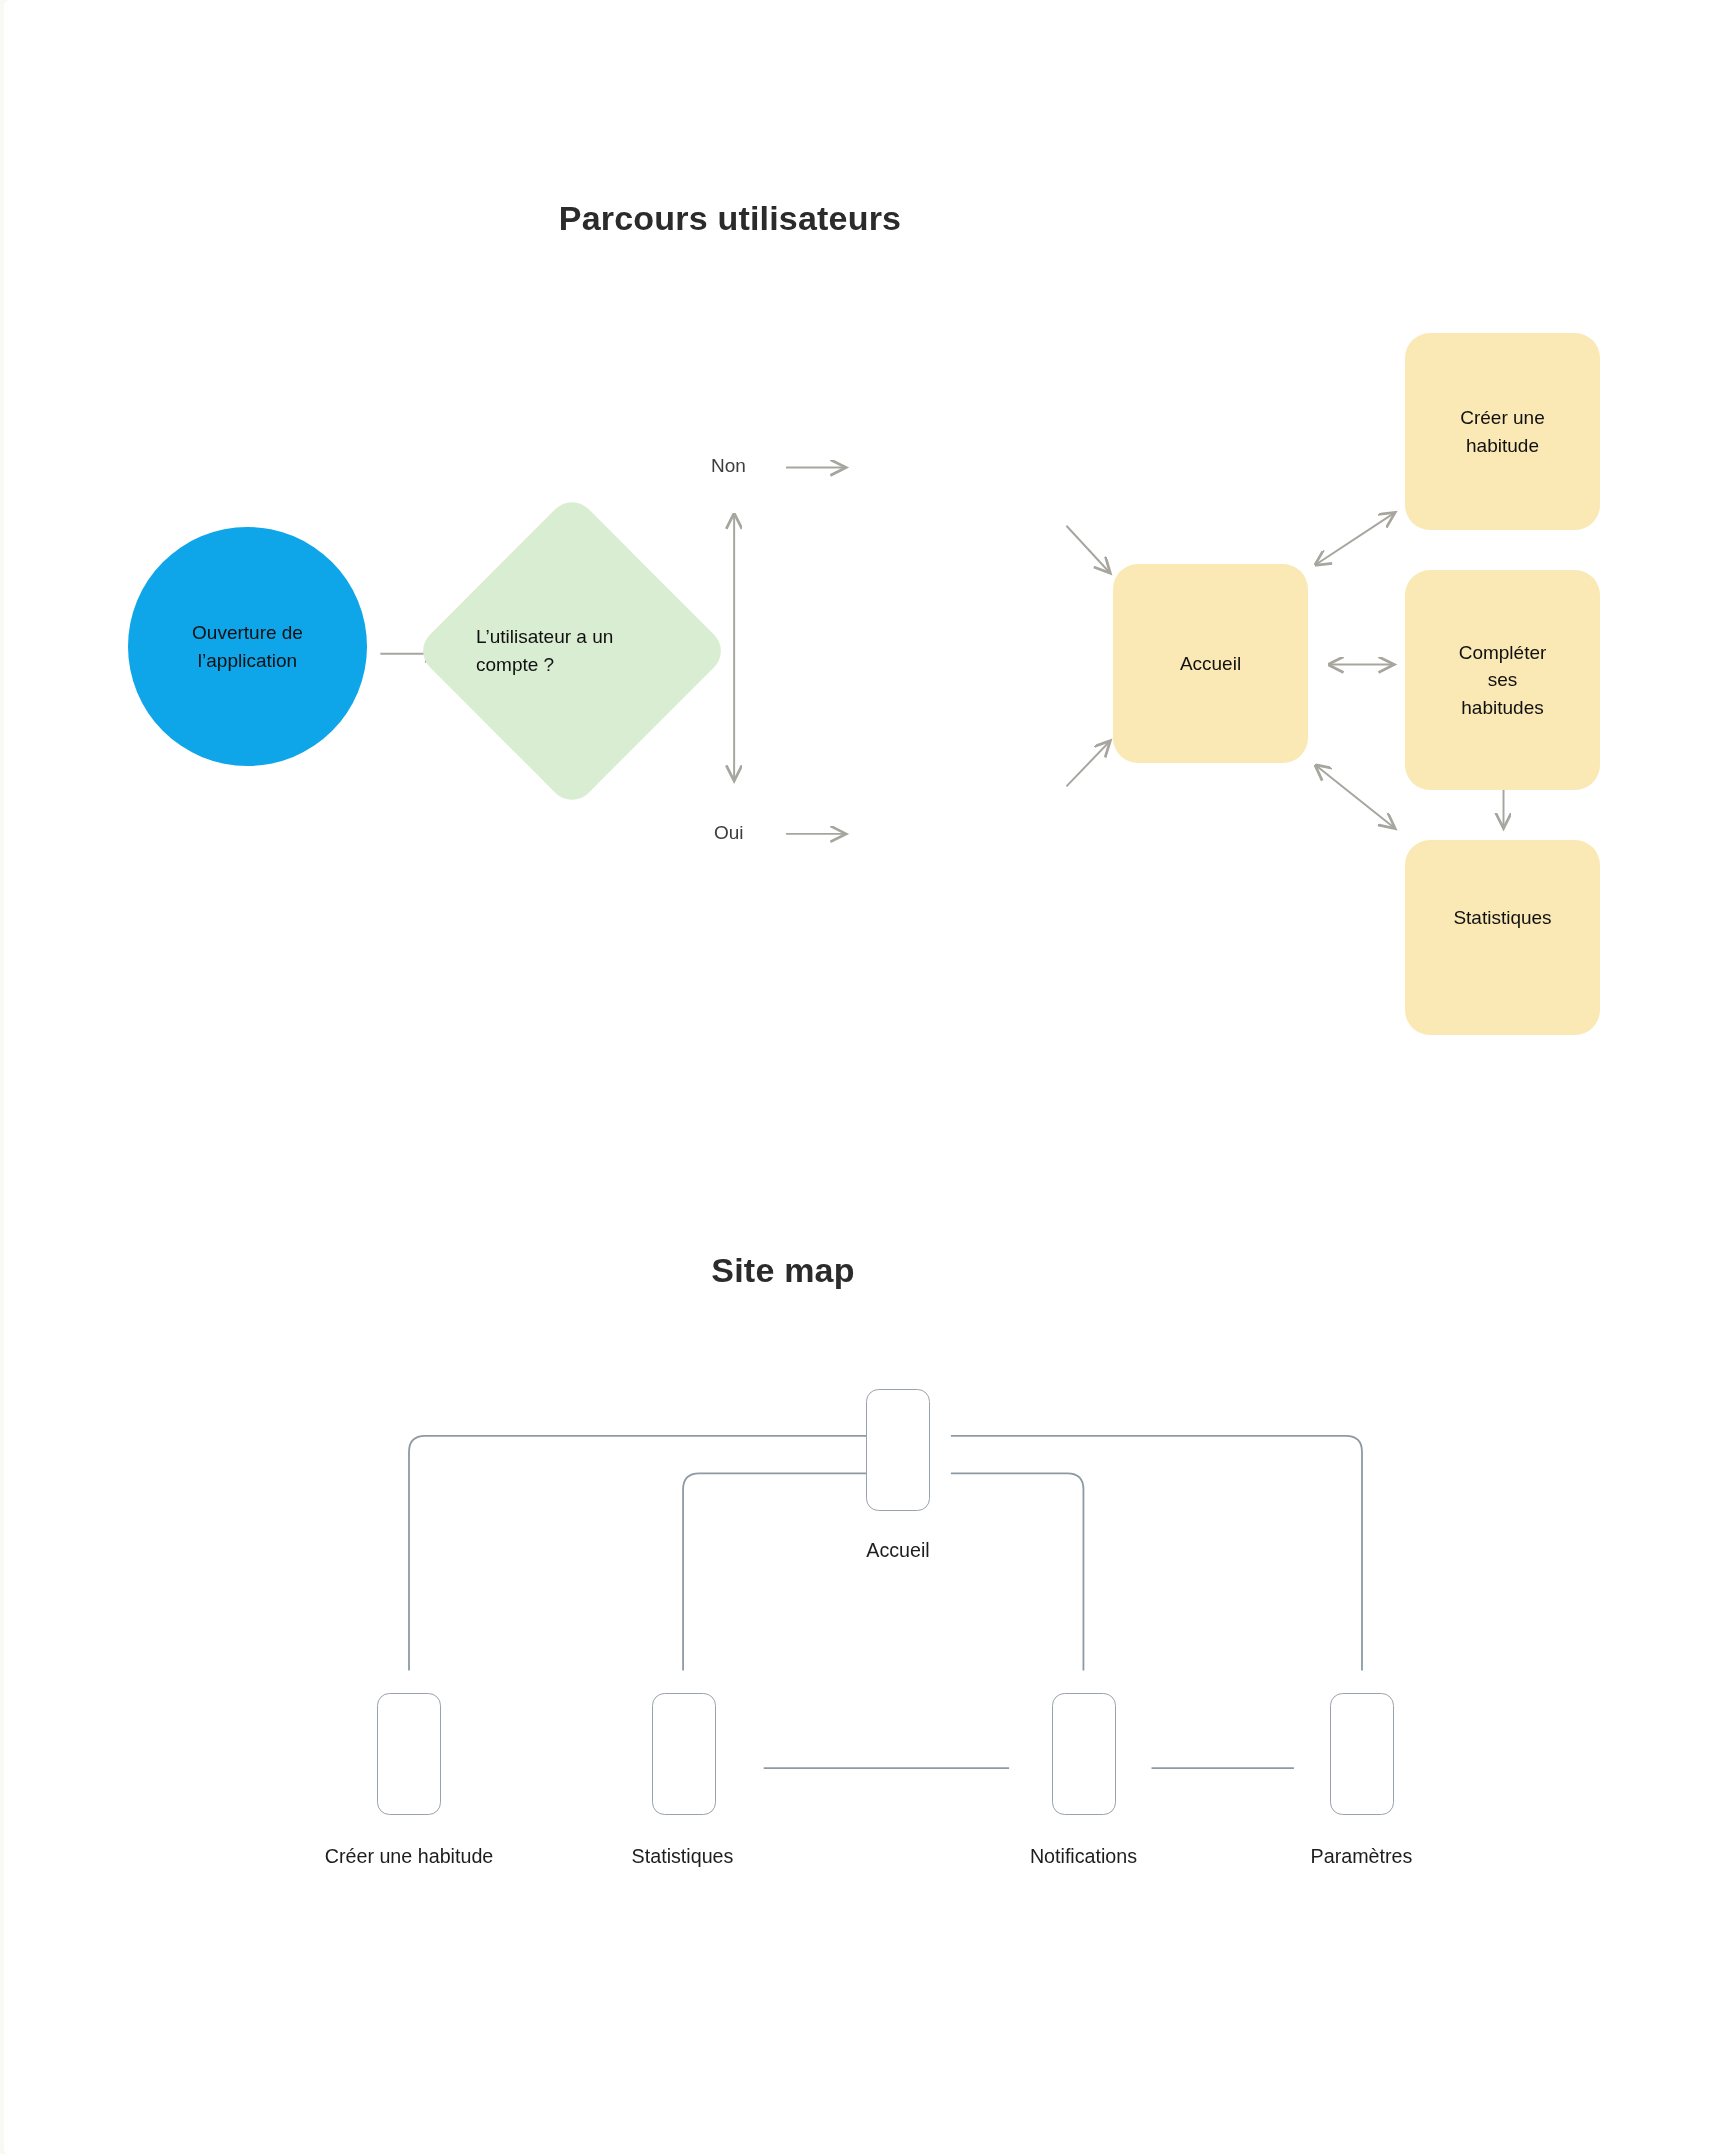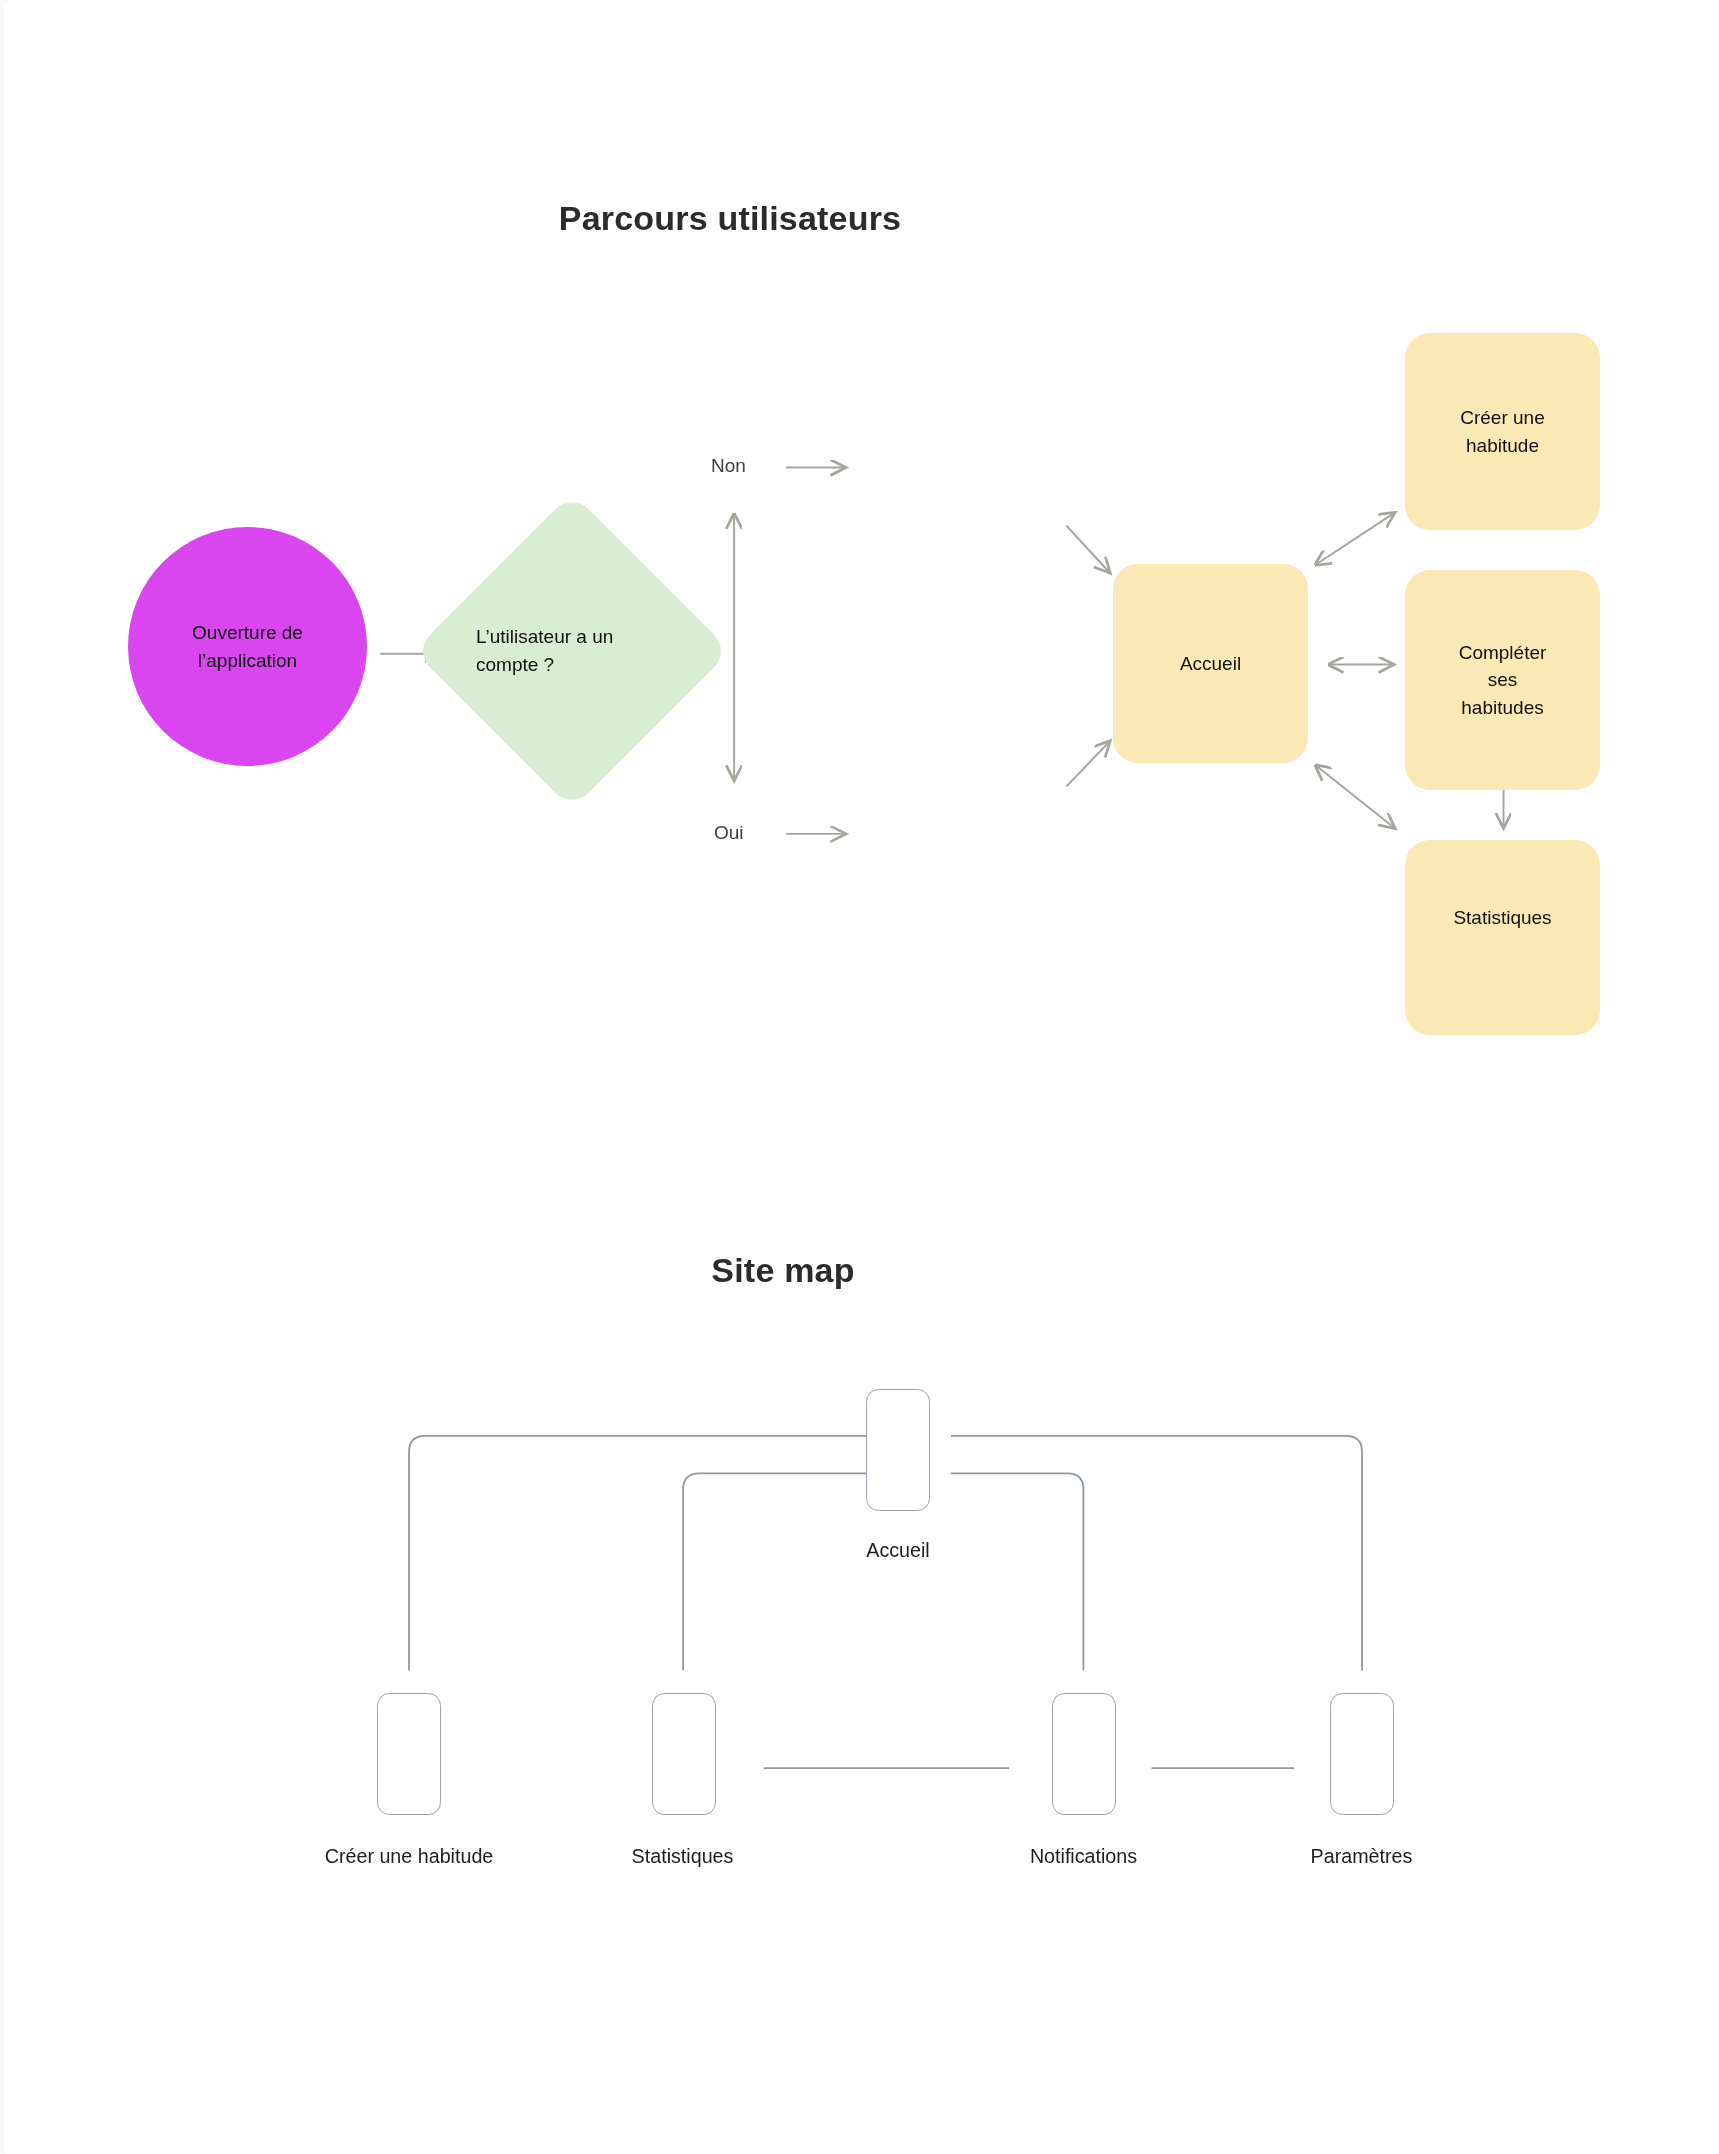--- a/index.html
+++ b/index.html
@@ -43,21 +43,21 @@
     align-items: center;
     justify-content: center;
     text-align: center;
     color: #111111;
     font-size: 19px;
     line-height: 1.45;
     box-sizing: border-box;
   }
   .node-circle {
     border-radius: 50%;
-    background: #d946ef;
+    background: #0ea5e9;
   }
   .node-diamond-wrap {
     position: absolute;
   }
   .node-diamond-shape {
     position: absolute;
     left: 0; top: 0;
     width: 100%; height: 100%;
     background: #d9edd3;
     border-radius: 23px;

